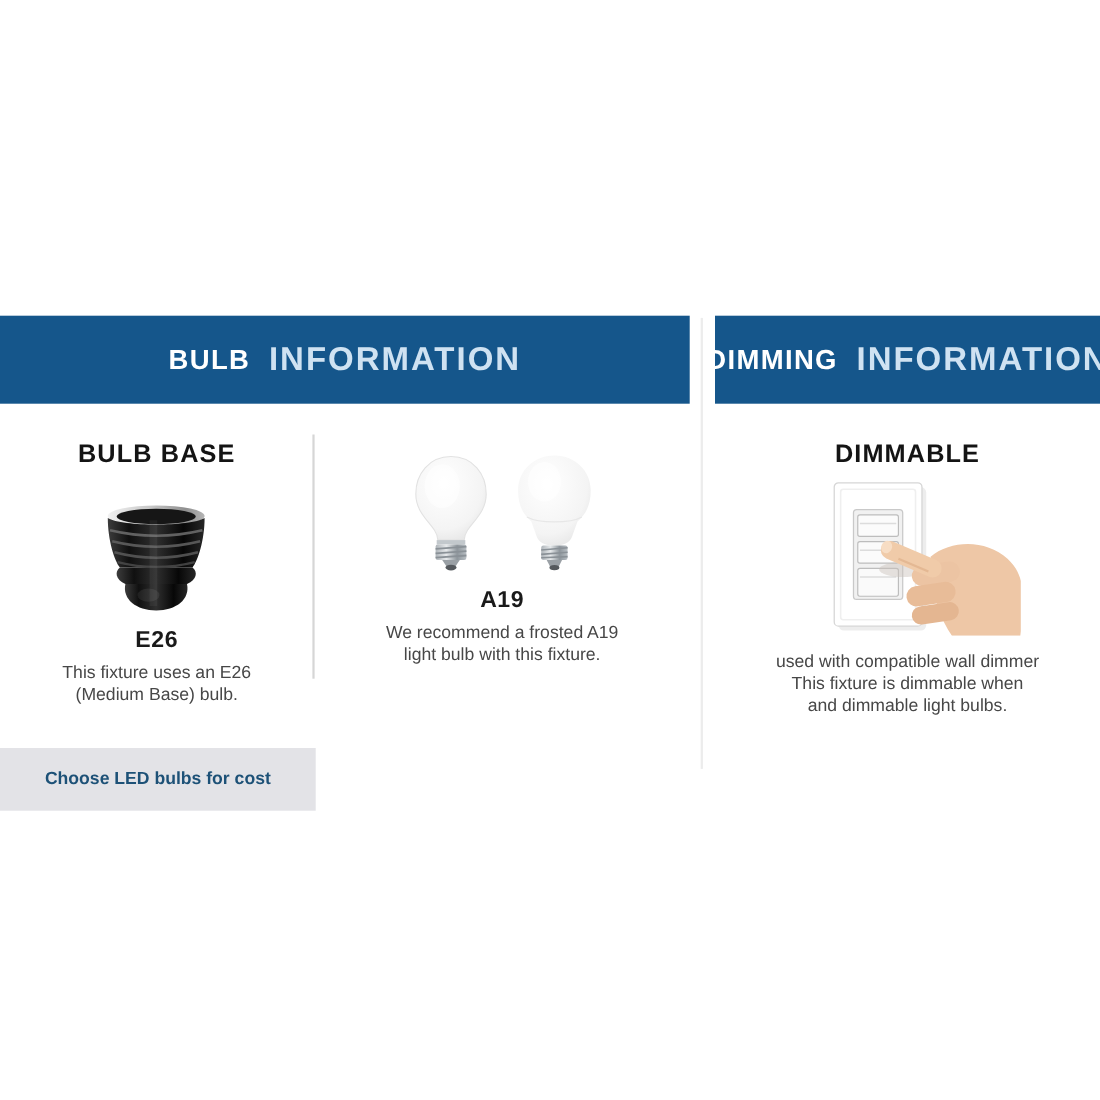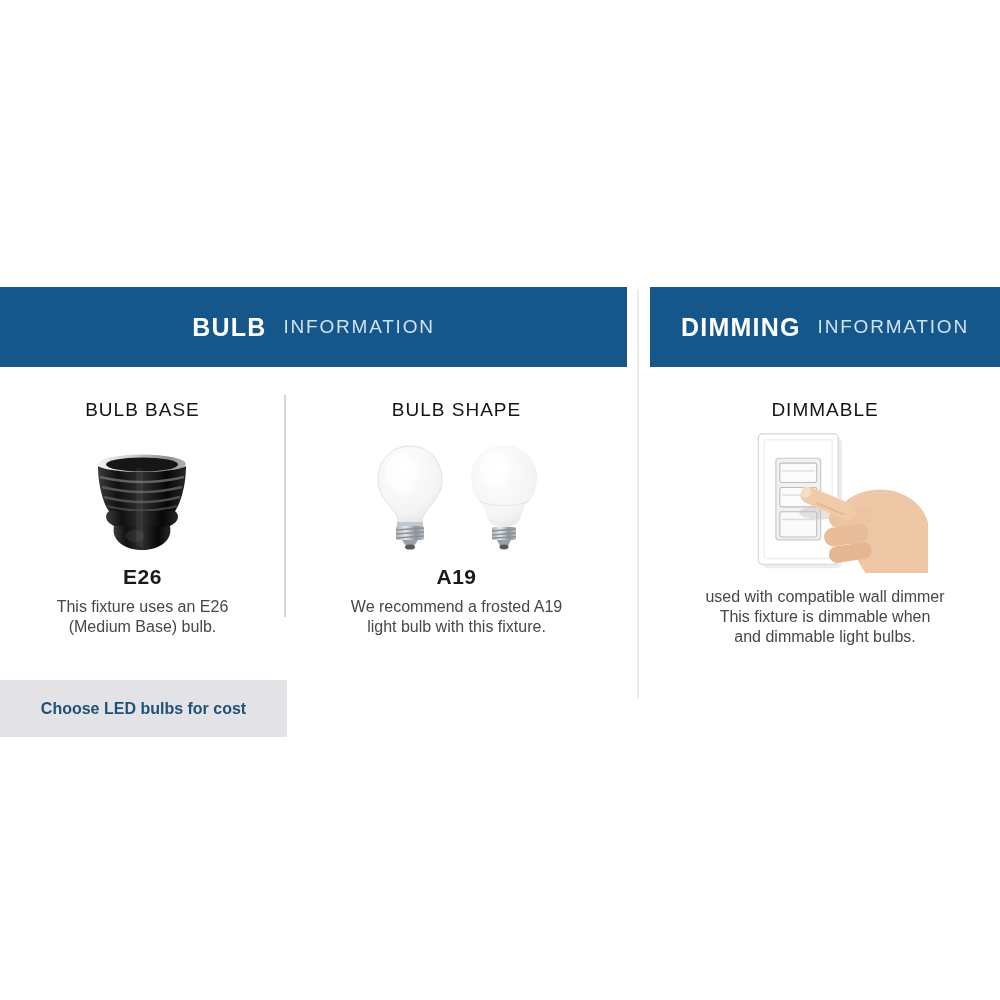--- a/index.html
+++ b/index.html
@@ -16,31 +16,31 @@
   *{margin:0;padding:0;box-sizing:border-box;}
   html,body{background:#fff;}
   body{font-family:"Liberation Sans",sans-serif;}
   .canvas{position:relative;width:1000px;height:1000px;background:#ffffff;overflow:hidden;}
 
   .header-bar{position:absolute;top:287px;height:80px;background:var(--header-bg);
     display:flex;align-items:center;justify-content:center;gap:17px;}
   .header-bar.left{left:0;width:627px;}
   .header-bar.right{left:650px;width:350px;}
   .header-em{color:var(--header-text-bold);font-weight:800;font-size:25px;letter-spacing:1.2px;}
-  .header-rest{color:var(--header-text-light);font-weight:400;font-size:19px;letter-spacing:1.8px;}
+  .header-rest{color:var(--header-text-light);font-weight:700;font-size:30px;letter-spacing:1.8px;}
 
   .divider-inner{position:absolute;left:284px;top:395px;width:2px;height:222px;background:var(--divider);}
   .divider-center{position:absolute;left:637px;top:289px;width:2px;height:410px;background:var(--divider-faint);}
 
   .col{position:absolute;top:390px;text-align:center;}
   .col-base{left:0;width:285px;}
   .col-shape{left:286px;width:341px;}
   .col-dim{left:650px;width:350px;}
 
-  .col-title{padding-top:9px;font-size:19px;font-weight:400;letter-spacing:1px;color:var(--title-text);}
+  .col-title{padding-top:9px;font-size:23px;font-weight:700;letter-spacing:1px;color:var(--title-text);}
 
   .img-wrap{display:flex;justify-content:center;align-items:flex-end;}
   .col-base .img-wrap{height:100px;margin-top:32px;}
   .col-shape .img-wrap{height:112px;margin-top:20px;}
   .col-dim  .img-wrap{height:142px;margin-top:10px;}
 
   .spec-label{margin-top:12px;font-size:21px;font-weight:800;letter-spacing:.5px;color:#1a1a1a;}
   .desc{margin-top:8px;font-size:16px;line-height:20px;color:var(--body-text);}
   .col-dim .desc{margin-top:14px;}
 
@@ -98,21 +98,20 @@
       </svg>
     </div>
     <div class="spec-label">E26</div>
     <div class="desc">
       <div>This fixture uses an E26</div>
       <div>(Medium Base) bulb.</div>
     </div>
   </div>
 
   <div class="col col-shape">
-    <div class="col-title">BULB SHAPE</div>
     <div class="img-wrap">
       <svg width="190" height="110" viewBox="0 0 190 110">
         <defs>
           <radialGradient id="glassG" cx="0.4" cy="0.32" r="0.85">
             <stop offset="0" stop-color="#ffffff"></stop>
               <stop offset="0.65" stop-color="#f4f4f4"></stop>
             <stop offset="1" stop-color="#dedede"></stop>
           </radialGradient>
           <linearGradient id="metalG" x1="0" y1="0" x2="1" y2="0">
             <stop offset="0" stop-color="#aeb4b9"></stop>

